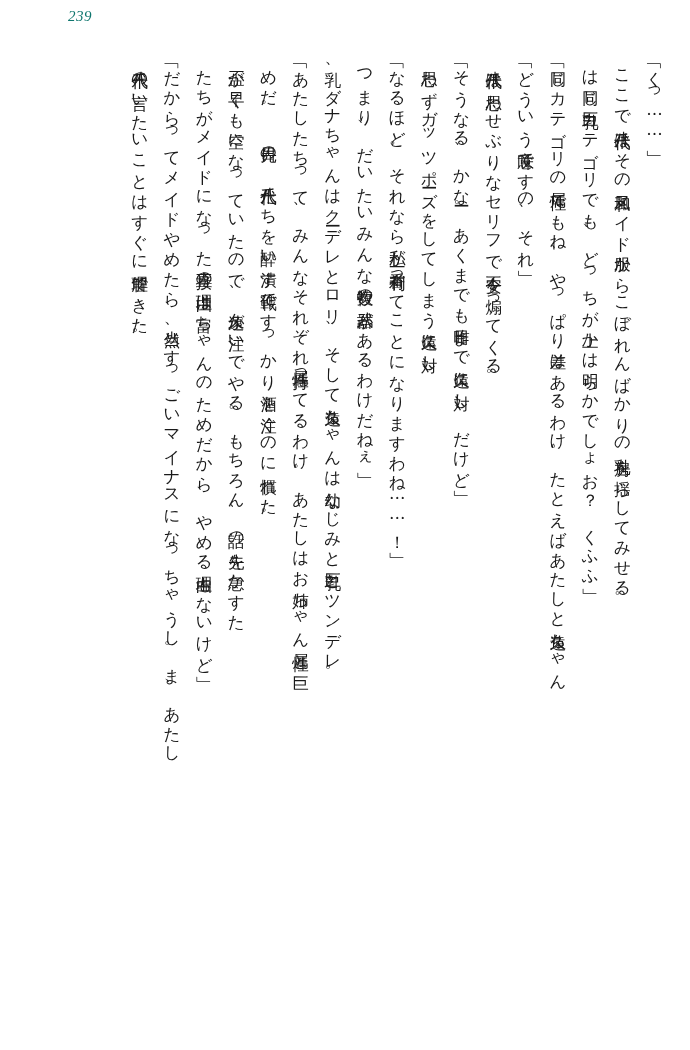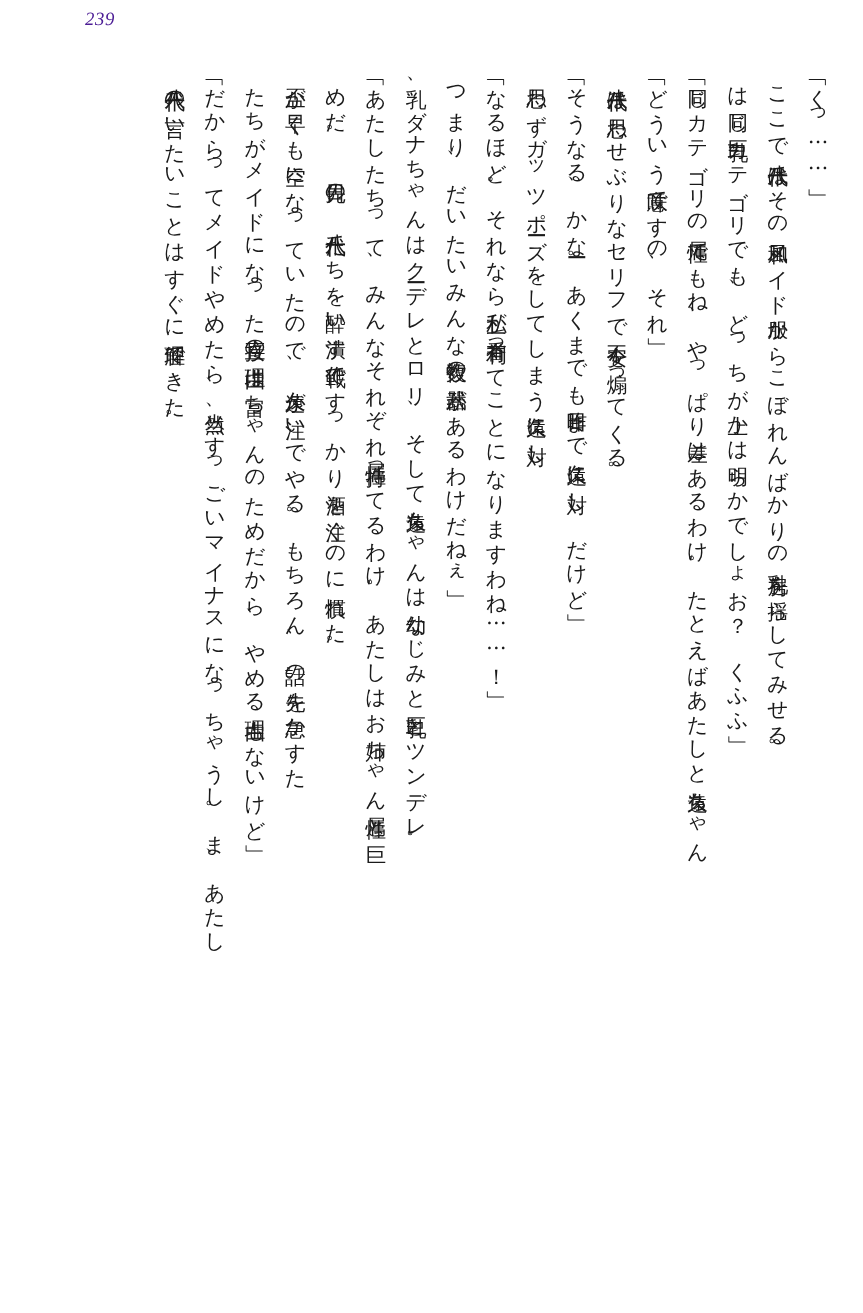--- a/index.html
+++ b/index.html
@@ -20,21 +20,21 @@
     box-sizing: border-box;
   }
   .page-number {
     position: absolute;
     top: 8px;
     left: 68px;
     font-size: 15px;
     font-style: italic;
     font-family: "Liberation Serif", "DejaVu Serif", serif;
     letter-spacing: 0.5px;
-    color: #4c1d95;
+    color: #0f766e;
   }
   .text-body {
     position: absolute;
     top: 58px;
     left: 30px;
     right: 20px;
     height: 960px;
     writing-mode: vertical-rl;
     text-orientation: upright;
     direction: ltr;

